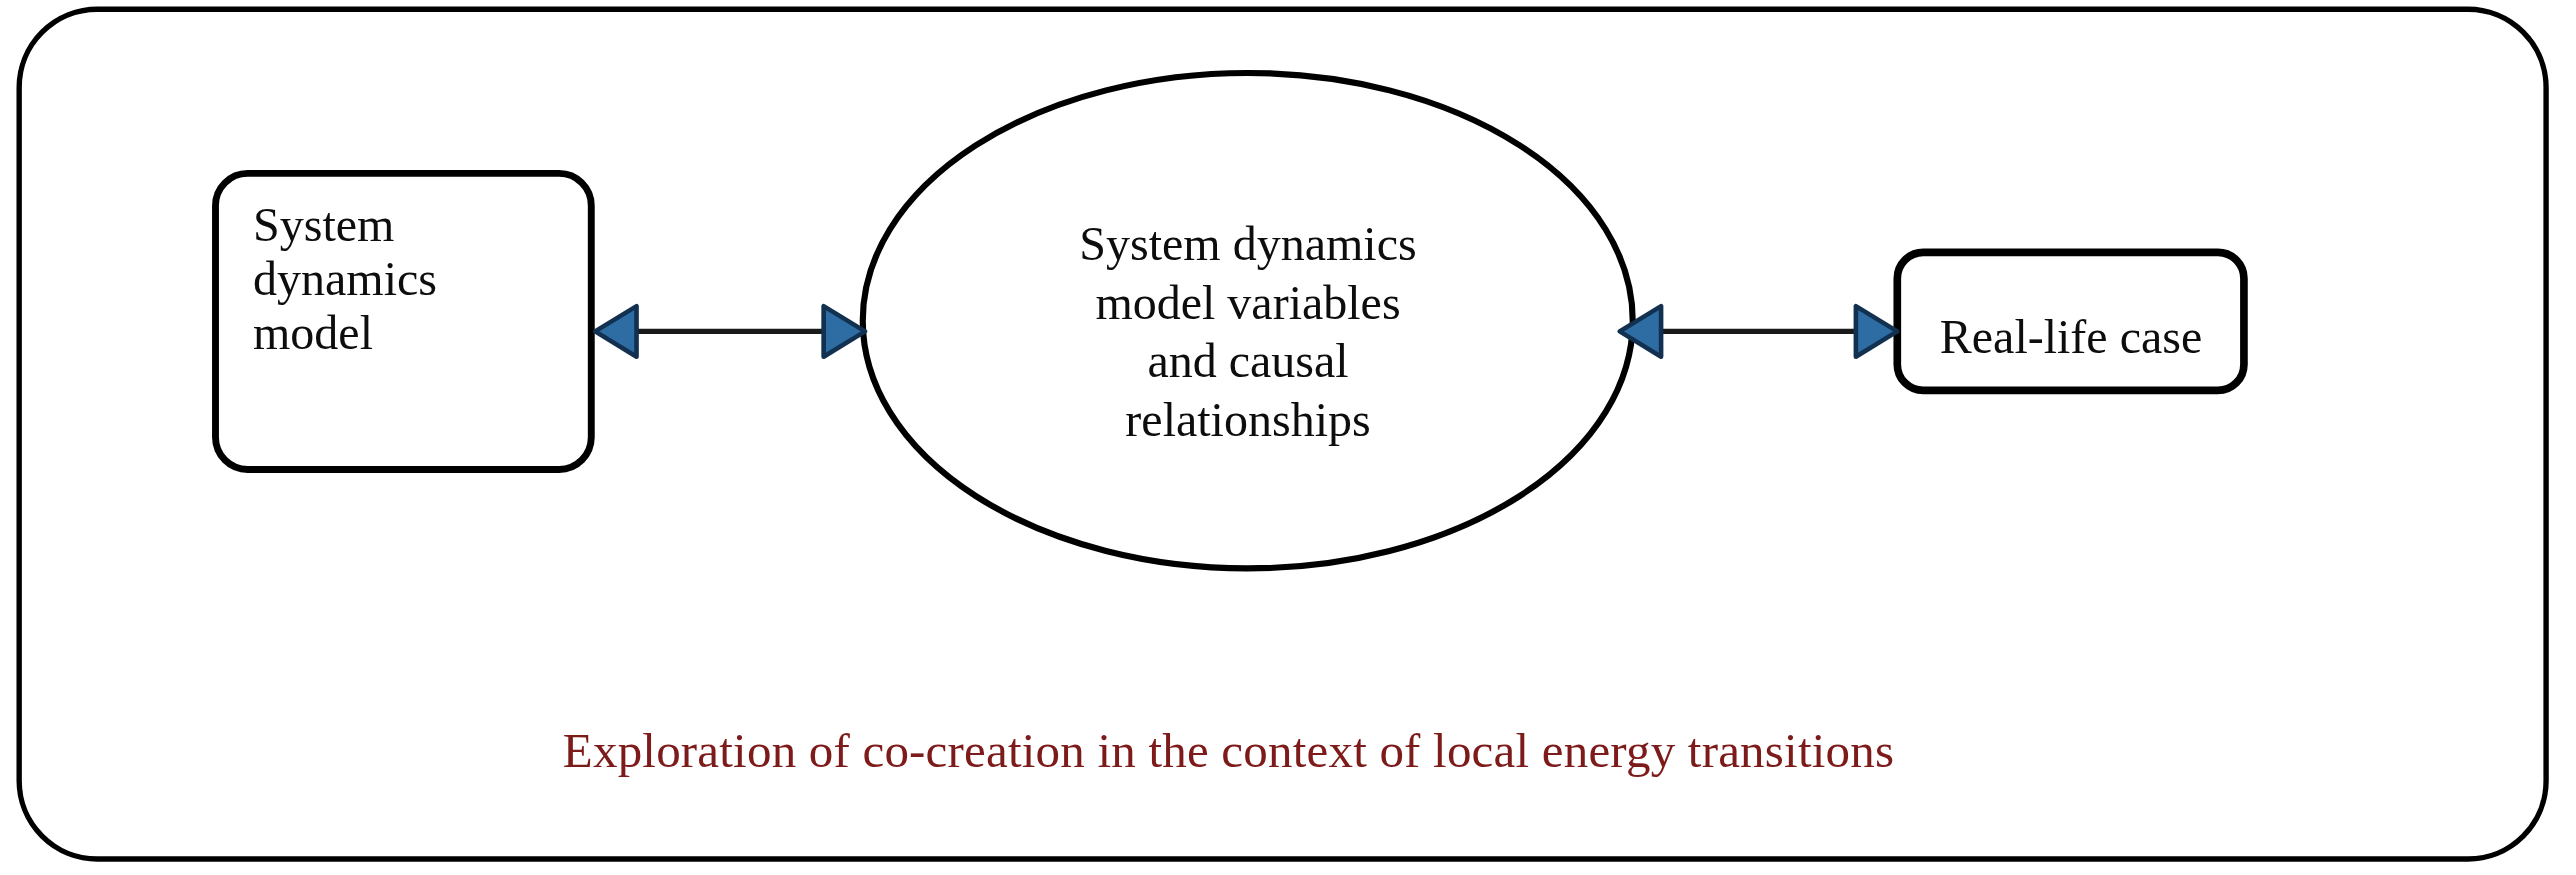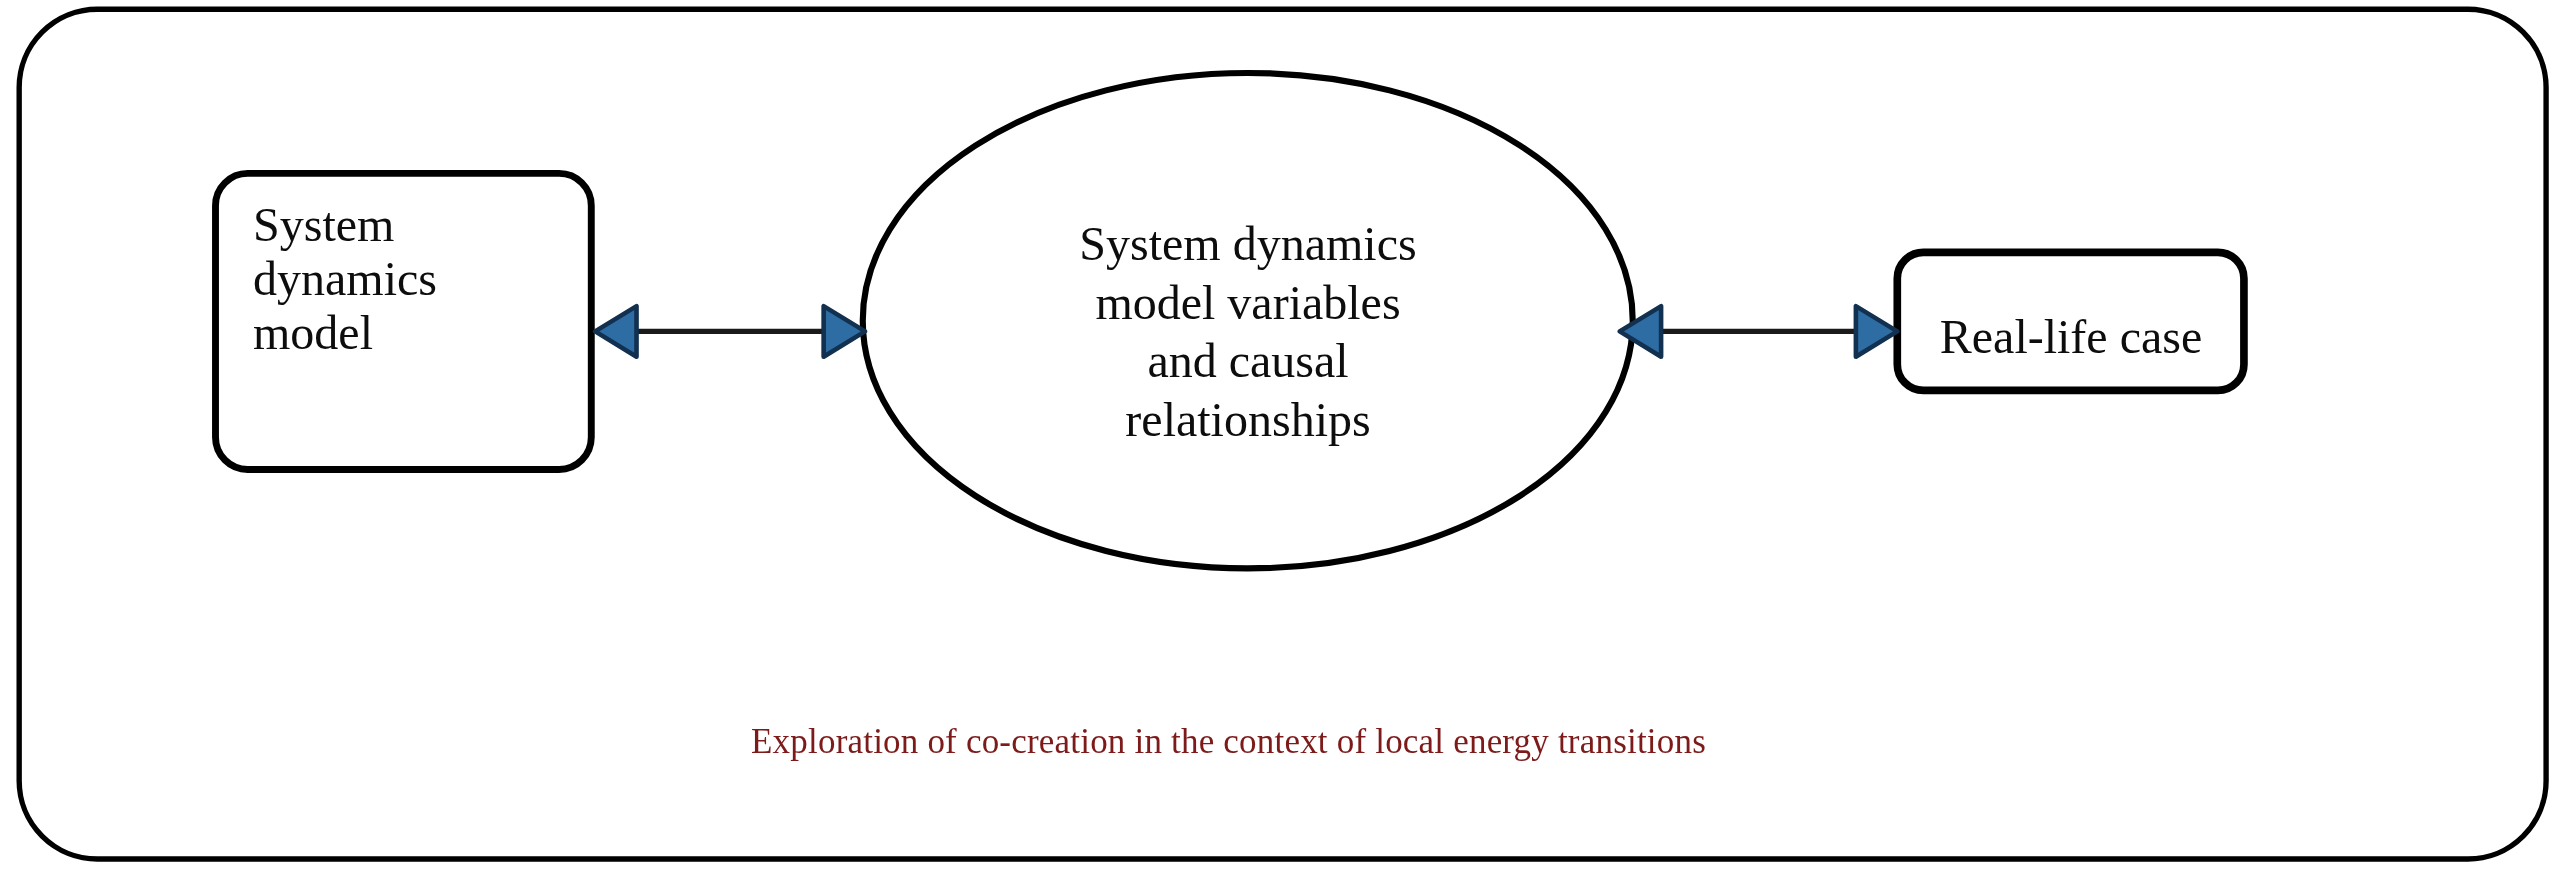--- a/index.html
+++ b/index.html
@@ -62,21 +62,21 @@
     text-align: center;
   }
   
   #caption-text {
     position: absolute;
     left: 0;
     top: 722px;
     width: 2457px;
     text-align: center;
     font-family: "Liberation Serif", "DejaVu Serif", serif;
-    font-size: 35px;
+    font-size: 49px;
     letter-spacing: 0.2px;
     color: #7d1a1a;
   }
 </style>
 </head>
 <body>
 
 <div id="diagram-root">
 
   <svg id="diagram-svg" viewBox="0 0 3359 1142" xmlns="http://www.w3.org/2000/svg">

